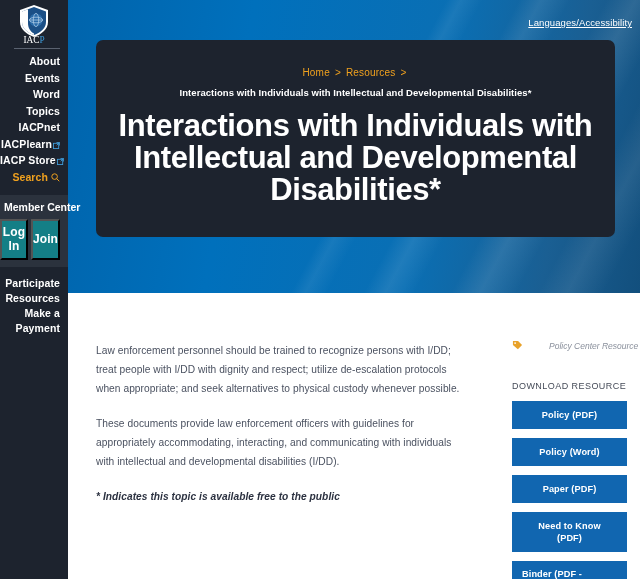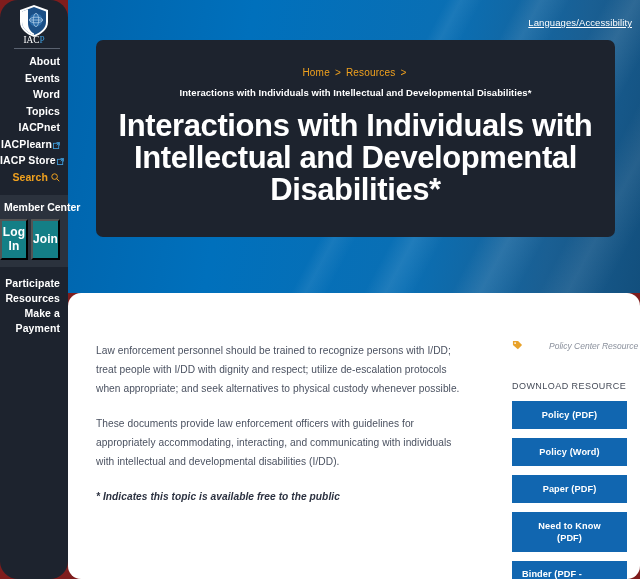--- a/index.html
+++ b/index.html
@@ -36,21 +36,20 @@
   }
 
   
   #sidebar {
     position: absolute;
     left: 0; top: 0;
     width: 68px;
     height: 579px;
     background: #1d232e;
     z-index: 5;
-    border-radius: 18px;
   }
 
   .logo-wrap {
     width: 68px;
     height: 44px;
     display: flex;
     align-items: center;
     justify-content: center;
     padding-top: 3px;
   }
@@ -179,21 +178,20 @@
   }
 
   
   #content {
     position: absolute;
     left: 68px;
     top: 293px;
     width: 572px;
     height: 286px;
     background: #ffffff;
-    border-radius: 13px;
   }
 
   #article {
     position: absolute;
     left: 28px;
     top: 48px;
     width: 372px;
   }
   #article p {
     color: #4a5160;

